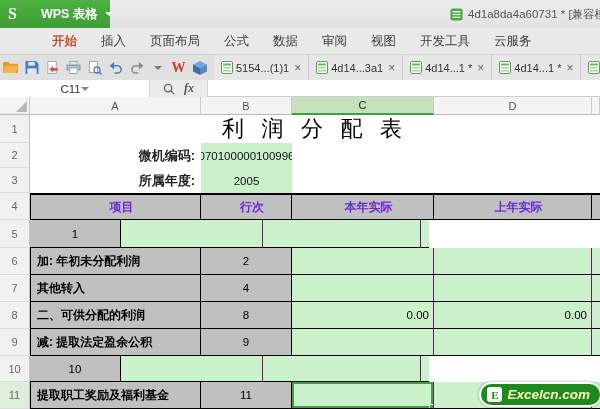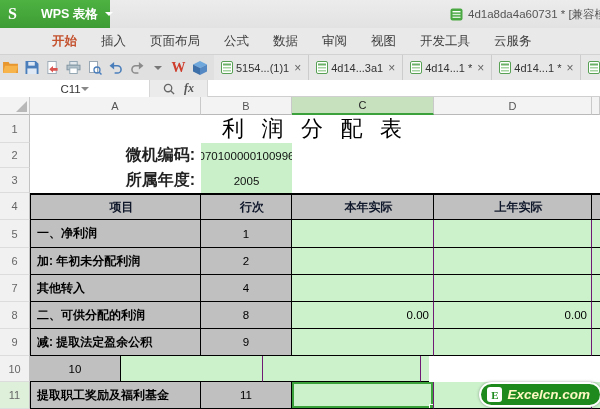--- a/index.html
+++ b/index.html
@@ -78,31 +78,31 @@
   .rh11{height:27px}
 
   .rnum { background:#f1f1f1; border-right:1px solid #c2c2c2; border-bottom:1px solid #dcdcdc;
     justify-content:center; font-size:11px; color:#666; }
   .rnum.sel { background:#dff0da; }
 
   .row1-rest { width:570px; display:flex; align-items:center; justify-content:center; }
   .sheet-title { font-family:"Liberation Serif","DejaVu Serif",serif; font-weight:400;
     font-size:22px; letter-spacing:6px; color:#000; white-space:nowrap; }
 
-  .lab { justify-content:flex-end; padding-right:6px; font-weight:700; font-size:16px; }
+  .lab { justify-content:flex-end; padding-right:6px; font-weight:700; font-size:13px; }
   .input-green { background:#c9f0c9; justify-content:center; font-size:11.5px; color:#111; }
 
   
   .tg { background:#c0c0c0; border-right:1px solid #000; border-bottom:1px solid #000; }
   .tg.bl { border-left:1px solid #000; }
   .tgr { background:#ccf2cc; border-right:1px solid #701a75; border-bottom:1px solid #000; }
   .tgr-s { background:#ccf2cc; border-bottom:1px solid #000; }
   .tg-s { background:#c0c0c0; border-bottom:1px solid #000; }
   .tt { border-top:2px solid #000; }
-  .hcell { justify-content:center; font-weight:700; font-size:12px; color:#0f172a;padding-left:12px; }
+  .hcell { justify-content:center; font-weight:700; font-size:12px; color:#6d28d9;padding-left:12px; }
   .label { padding-left:6px; font-weight:700; font-size:12px; color:#000; white-space:nowrap; }
   .line { justify-content:center; font-size:11.5px; color:#000; }
   .val { justify-content:flex-end; padding-right:4px; font-size:11.5px; color:#000; }
 
   .selected { position:relative; box-shadow:inset 0 0 0 2px #3ba13b; }
   .fill-handle { position:absolute; right:-1px; bottom:-1px; width:5px; height:5px;
     background:#3ba13b; border:1px solid #fff; z-index:3; }
 
   
   .watermark { position:absolute; right:-2px; bottom:2px; height:25px; z-index:5;
@@ -316,21 +316,20 @@
       <div class="cell cw-num rnum">4</div>
       <div class="cell cw-a tg bl tt hcell">项目</div>
       <div class="cell cw-b tg tt hcell">行次</div>
       <div class="cell cw-c tg tt hcell">本年实际</div>
       <div class="cell cw-d tg tt hcell">上年实际</div>
       <div class="cell cw-e tg-s tt"></div>
     </div>
 
     <div class="row rh5">
       <div class="cell cw-num rnum">5</div>
-      <div class="cell cw-a tg bl label">一、净利润</div>
       <div class="cell cw-b tg line">1</div>
       <div class="cell cw-c tgr val"></div>
       <div class="cell cw-d tgr val"></div>
       <div class="cell cw-e tgr-s"></div>
     </div>
 
     <div class="row rh6">
       <div class="cell cw-num rnum">6</div>
       <div class="cell cw-a tg bl label">加: 年初未分配利润</div>
       <div class="cell cw-b tg line">2</div>

